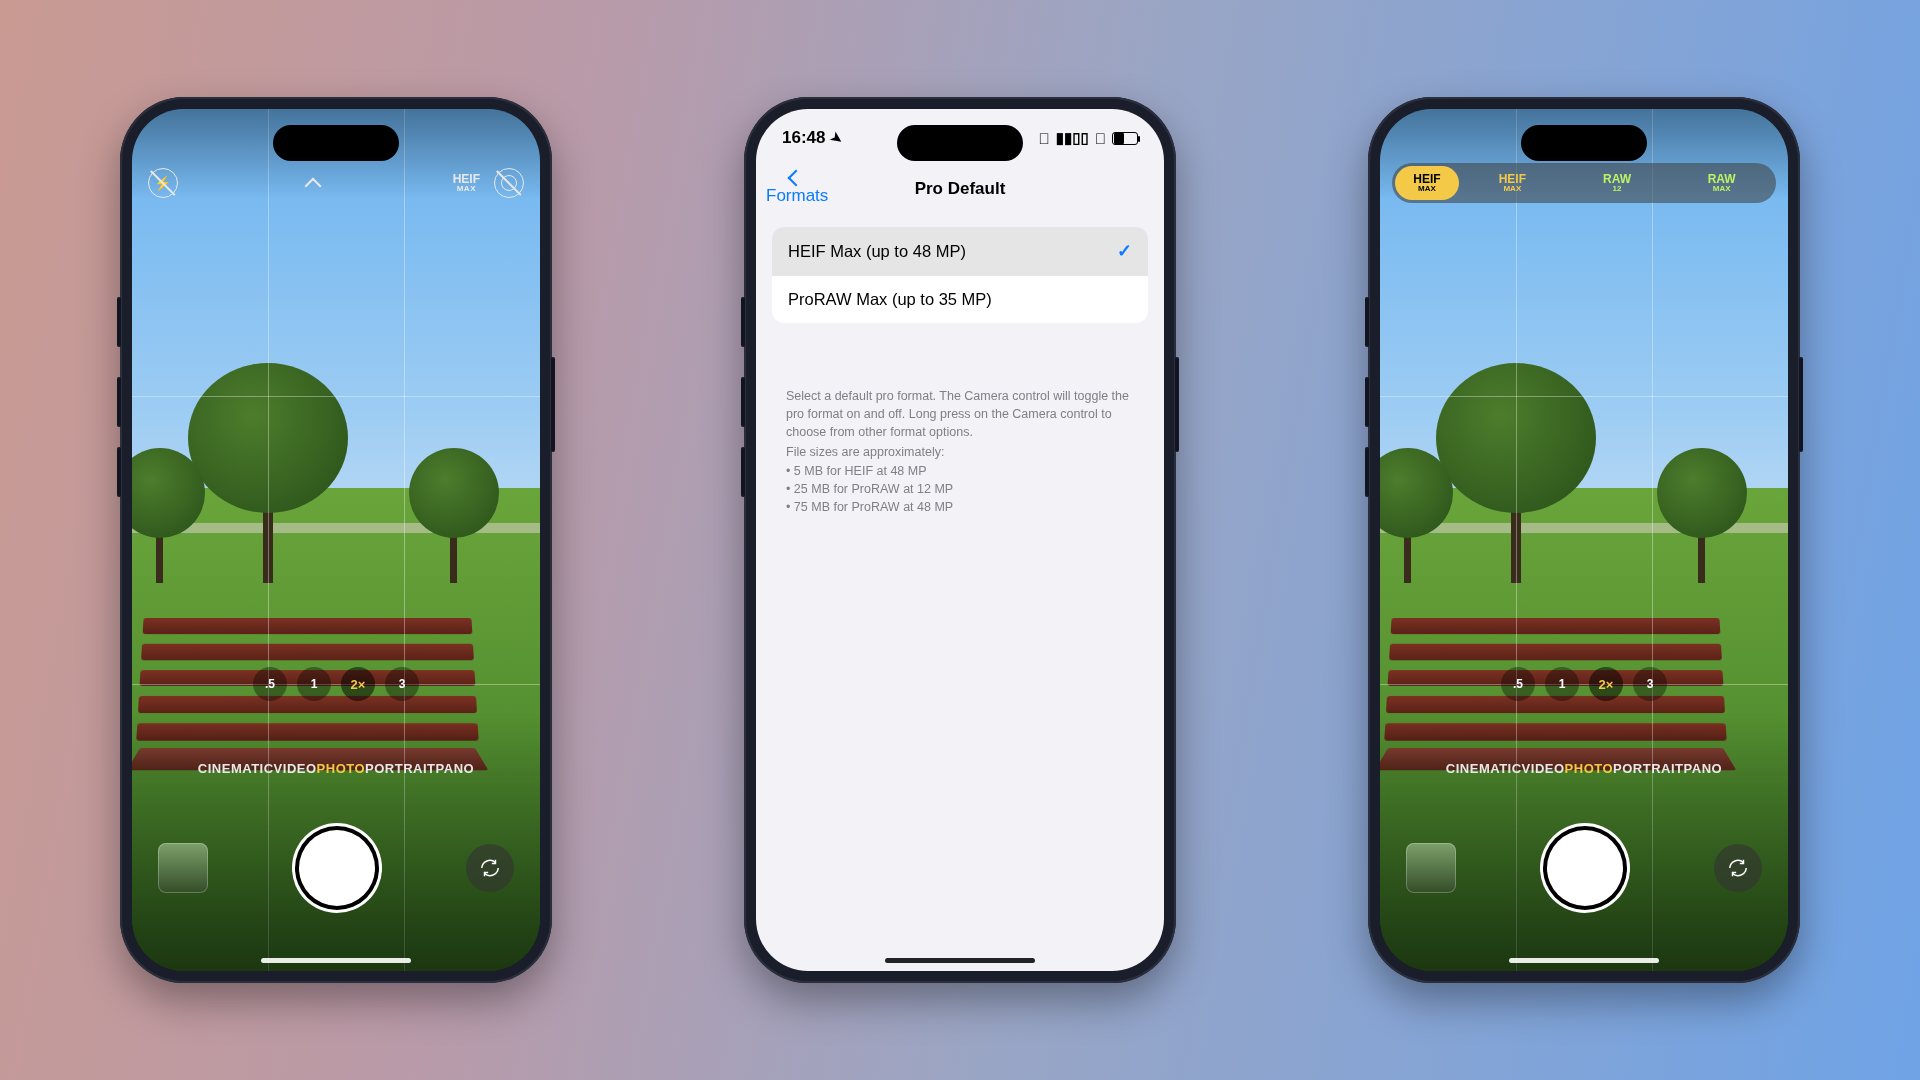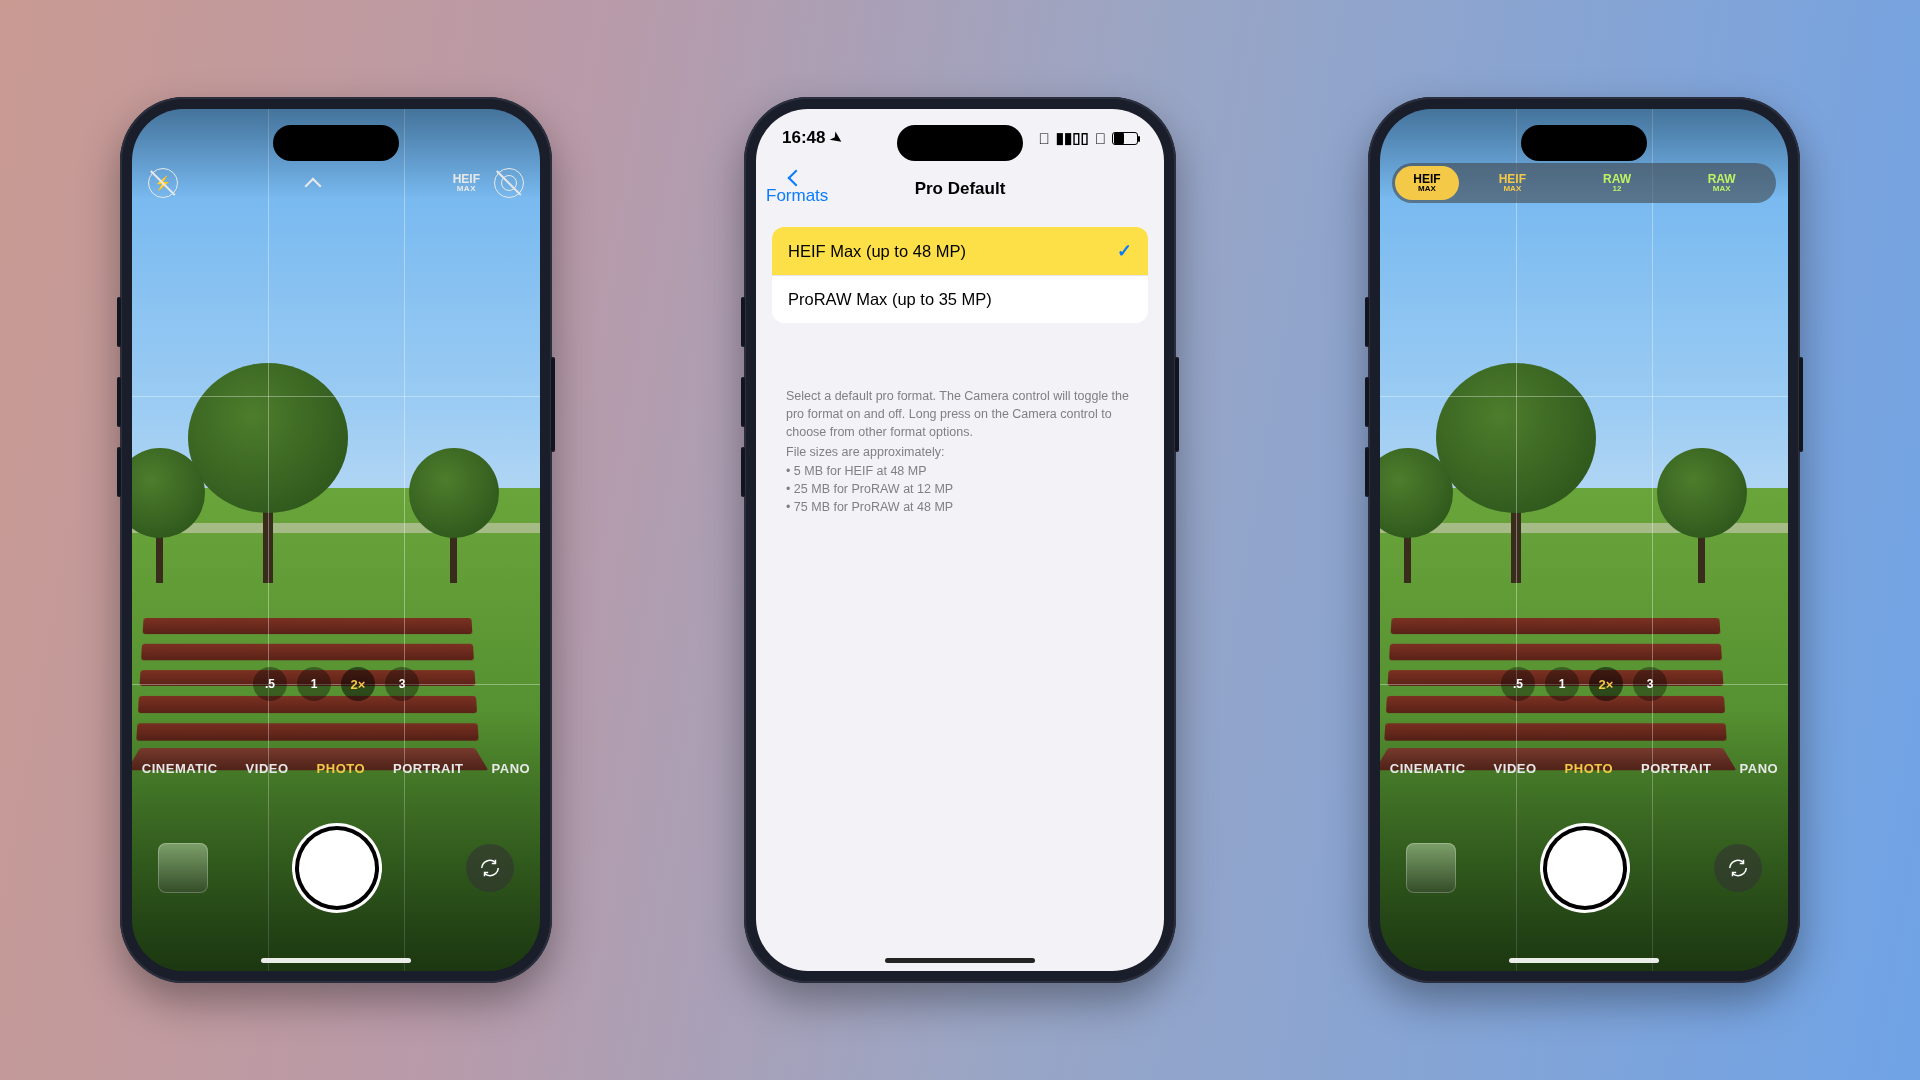--- a/index.html
+++ b/index.html
@@ -119,21 +119,21 @@
 
 
 .zoomrow { position:absolute; bottom:270px; left:50%; transform:translateX(-50%);
            display:flex; gap:10px; }
 .zchip { width:34px;height:34px;border-radius:50%;background:rgba(0,0,0,.35);
          color:#fff;font-size:12px;font-weight:600;display:flex;align-items:center;justify-content:center;}
 .zchip.sel{background:rgba(0,0,0,.5);color:#f4c948;font-size:13px}
 
 
 .modes { position:absolute; bottom:195px; left:0; right:0; display:flex;
-         justify-content:center; gap:28px; color:#e8e8e8; font-size:13px; font-weight:600; letter-spacing:.5px; }
+         justify-content:center; color:#e8e8e8; font-size:13px; font-weight:600; letter-spacing:.5px; }
 .modes span.sel{color:#f4c948}
 
 
 .dock { position:absolute; bottom:58px; left:0; right:0; height:90px;
         display:flex; align-items:center; justify-content:space-between; padding:0 26px; }
 .thumb { width:50px;height:50px;border-radius:8px;background:linear-gradient(#7da06a,#334d28);
          box-shadow:inset 0 0 0 1px rgba(255,255,255,.25); }
 .shutter { width:76px;height:76px;border-radius:50%;background:#fff;
            box-shadow:0 0 0 4px #000,0 0 0 7px #fff; }
 .flipcam { width:48px;height:48px;border-radius:50%;background:rgba(50,50,50,.6);
@@ -156,21 +156,21 @@
        display:flex; align-items:center; }
 .nav .back{ color:#0b7bff; font-size:17px; display:flex; align-items:center; padding-left:10px; gap:2px;flex-direction:column;}
 .nav .back .chevL{width:12px;height:12px;border-left:2.2px solid #0b7bff;border-bottom:2.2px solid #0b7bff;transform:rotate(45deg);margin-right:2px}
 .nav .title{position:absolute;left:50%;transform:translateX(-50%);font-size:17px;font-weight:600}
 
 .list { position:absolute; top:118px; left:16px; right:16px;
         background:#fff; border-radius:12px; overflow:hidden; }
 .row { height:48px; display:flex; align-items:center; justify-content:space-between;
        padding:0 16px; font-size:16.5px; }
 .row+.row{border-top:1px solid #e4e4e8}
-.row.sel{background:#fde047}
+.row.sel{background:#e5e5e5}
 .check{color:#0b7bff;font-size:18px;font-weight:700}
 
 .foot { position:absolute; top:278px; left:30px; right:30px;
         color:#7f7f85; font-size:12.5px; line-height:1.45; }
 .foot p+p{margin-top:2px}
 </style>
 </head>
 <body>
 
 <div class="stage">

